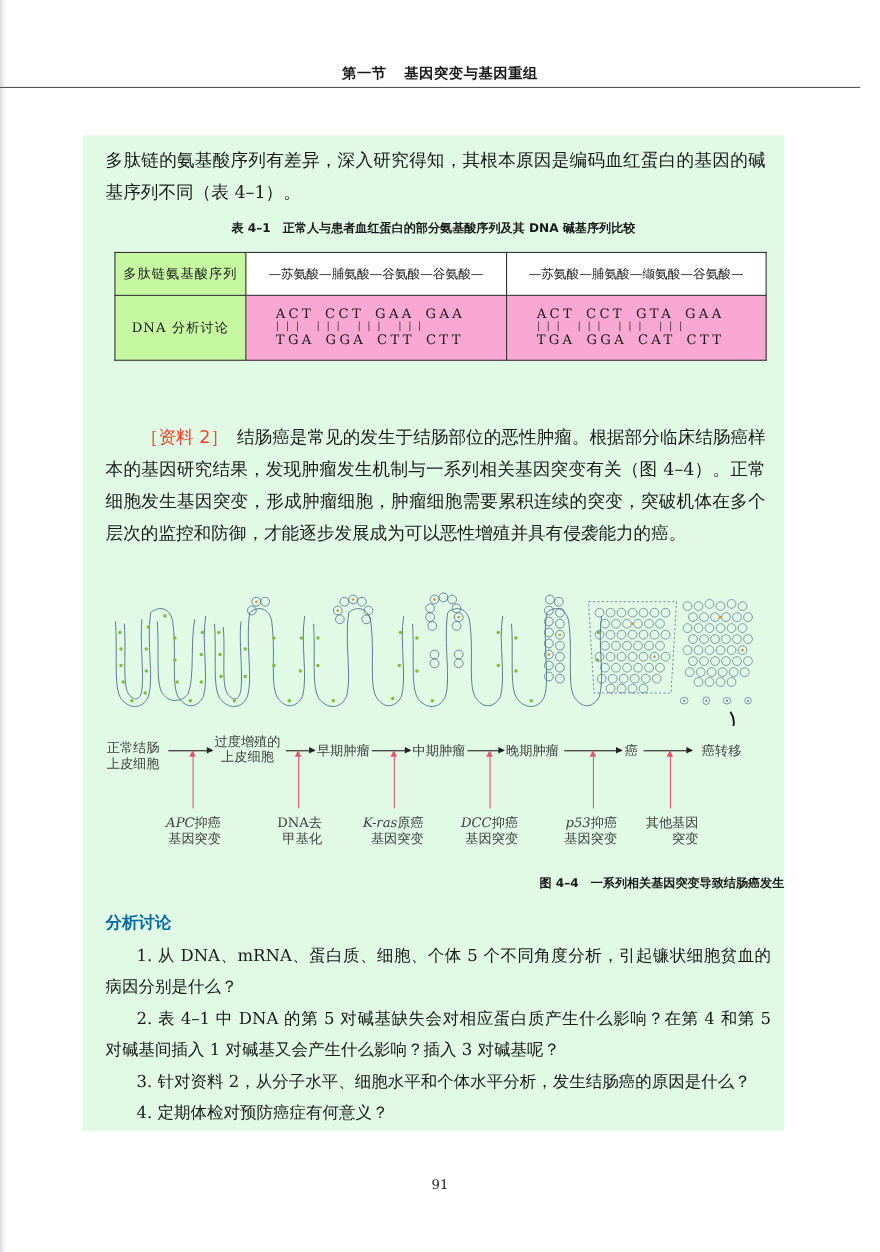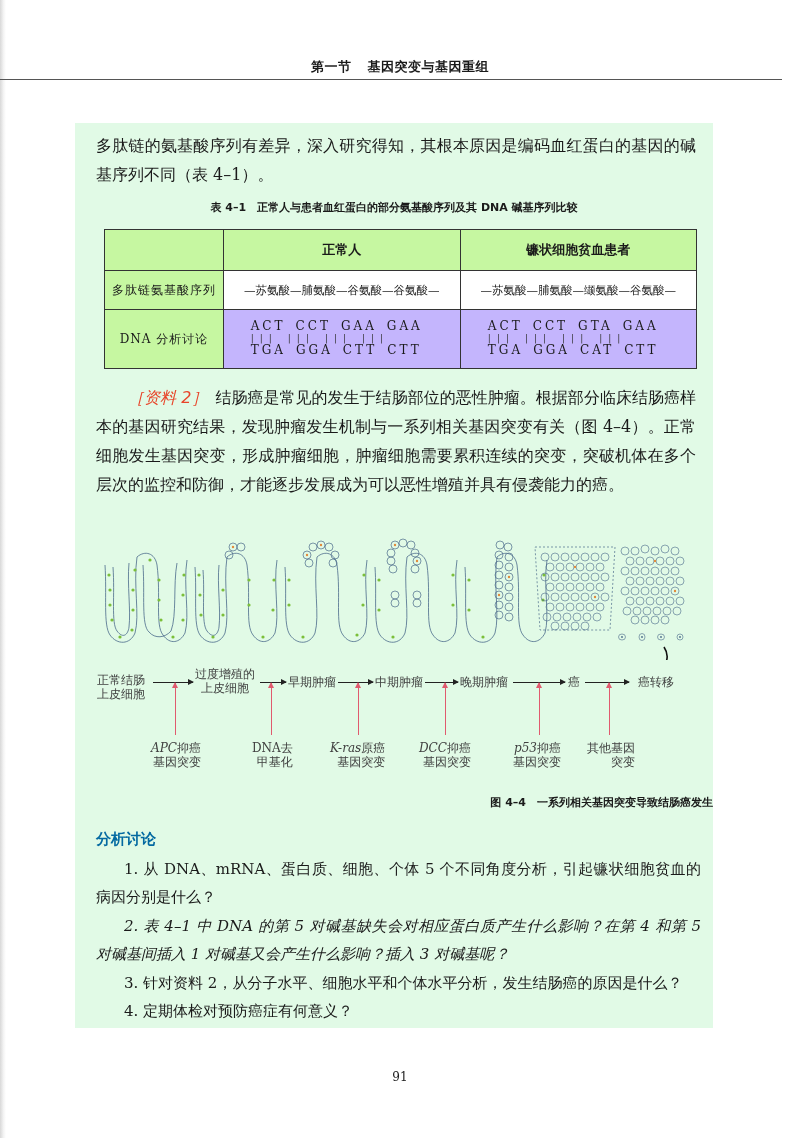--- a/index.html
+++ b/index.html
@@ -18,26 +18,26 @@
     font-family:"DejaVu Serif", serif; text-align:justify; }
   .tbl-caption { position:absolute; left:75px; top:200px; width:638px; text-align:center;
     font-family:"DejaVu Sans", sans-serif; font-size:11px; font-weight:bold; }
   table.cmp { position:absolute; left:104px; top:229px; width:593px; border-collapse:collapse;
     font-family:"DejaVu Serif", serif; }
   table.cmp td, table.cmp th { border:1.3px solid #333; padding:0; text-align:center; }
   table.cmp th { background:#c6f7a1; height:40px; font-family:"DejaVu Sans", sans-serif;
     font-size:13px; font-weight:bold; }
   table.cmp td.rowhead { background:#c6f7a1; width:118px; font-size:12px; letter-spacing:1px; }
   table.cmp tr.aa td.val { background:#ffffff; height:38px; font-size:11.5px; }
-  table.cmp tr.dna td.val { background:#c4b5fd; height:58px; }
+  table.cmp tr.dna td.val { background:#f9a8d4; height:58px; }
   .dna-block { display:inline-block; font-family:"DejaVu Serif", serif; font-size:12px;
     letter-spacing:3px; line-height:12px; text-align:left; }
   .dna-block .codon { display:inline-block; margin-right:10px; text-align:center; }
   .dna-block .bars { font-size:9px; color:#333; letter-spacing:6px; }
-  .ref2-label { color:#e8452a; font-family:"DejaVu Sans", sans-serif;font-style:italic; }
+  .ref2-label { color:#e8452a; font-family:"DejaVu Sans", sans-serif; }
   .figure { position:absolute; left:95px; top:535px; width:620px; height:125px; }
   .flow { position:absolute; left:95px; top:665px; width:620px; height:120px;
     font-family:"DejaVu Serif", serif; font-size:12px; color:#404040; }
   .flow .stage { position:absolute; top:8px; line-height:14px; text-align:center; white-space:nowrap; }
   .flow .harrow { position:absolute; top:17px; height:1px; background:#222; }
   .flow .harrow:after { content:""; position:absolute; right:-1px; top:-3px;
     border-left:6px solid #222; border-top:3.5px solid transparent; border-bottom:3.5px solid transparent; }
   .flow .varrow { position:absolute; top:18px; width:1px; height:52px; background:#e05a6e; }
   .flow .varrow:before { content:""; position:absolute; left:-3px; top:-1px;
     border-bottom:6px solid #e05a6e; border-left:3.5px solid transparent; border-right:3.5px solid transparent; }
@@ -63,25 +63,20 @@
 <div class="head-rule"></div>
 
 <div class="panel"></div>
 
 <div class="para" style="top:131px;">多肽链的氨基酸序列有差异，深入研究得知，其根本原因是编码血红蛋白的基因的碱基序列不同（表 4–1）。</div>
 
 <div class="tbl-caption">表 4–1　正常人与患者血红蛋白的部分氨基酸序列及其 DNA 碱基序列比较</div>
 
 <table class="cmp">
   <tbody>
-      <tr>
-    <th></th>
-    <th>正常人</th>
-    <th>镰状细胞贫血患者</th>
-  </tr>
   <tr class="aa">
     <td class="rowhead">多肽链氨基酸序列</td>
     <td class="val">—苏氨酸—脯氨酸—谷氨酸—谷氨酸—</td>
     <td class="val">—苏氨酸—脯氨酸—缬氨酸—谷氨酸—</td>
   </tr>
   <tr class="dna">
     <td class="rowhead">DNA 分析讨论</td>
     <td class="val">
       <div class="dna-block">
         <div><span class="codon">ACT</span><span class="codon">CCT</span><span class="codon">GAA</span><span class="codon">GAA</span></div>
@@ -401,17 +396,17 @@
       <div><i></i><span>其他基因</span></div>
       <div>突变</div>
     </div>
 </div>
 
 <div class="fig-caption">图 4–4　一系列相关基因突变导致结肠癌发生</div>
 
 <div class="discuss-title">分析讨论</div>
 
 <div class="q" style="top:855px;"><span class="indent"></span><span>1. 从 DNA、mRNA、蛋白质、细胞、个体 5 个不同角度分析，引起镰状细胞贫血的病因分别是什么？</span></div>
-<div class="q" style="top:912px;font-style:italic;"><span class="indent"></span><span>2. 表 4–1 中 DNA 的第 5 对碱基缺失会对相应蛋白质产生什么影响？在第 4 和第 5 对碱基间插入 1 对碱基又会产生什么影响？插入 3 对碱基呢？</span></div>
+<div class="q" style="top:912px;"><span class="indent"></span><span>2. 表 4–1 中 DNA 的第 5 对碱基缺失会对相应蛋白质产生什么影响？在第 4 和第 5 对碱基间插入 1 对碱基又会产生什么影响？插入 3 对碱基呢？</span></div>
 <div class="q" style="top:969px;"><span class="indent"></span><span>3. 针对资料 2，从分子水平、细胞水平和个体水平分析，发生结肠癌的原因是什么？</span></div>
 <div class="q" style="top:997px;"><span class="indent"></span><span>4. 定期体检对预防癌症有何意义？</span></div>
 
 <div class="page-num">91</div>
 
 </body></html>

